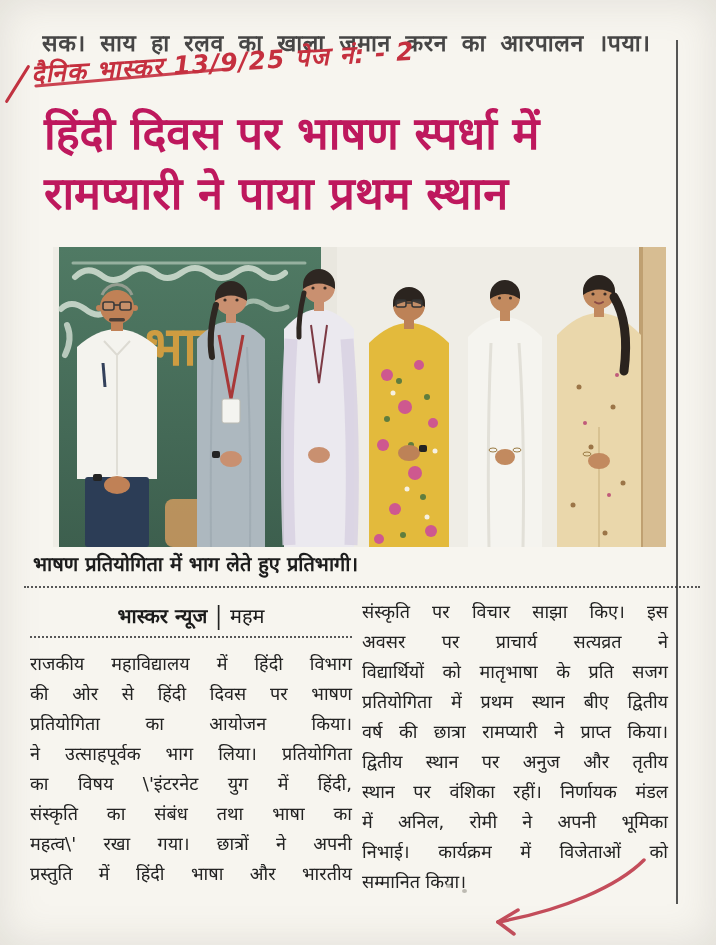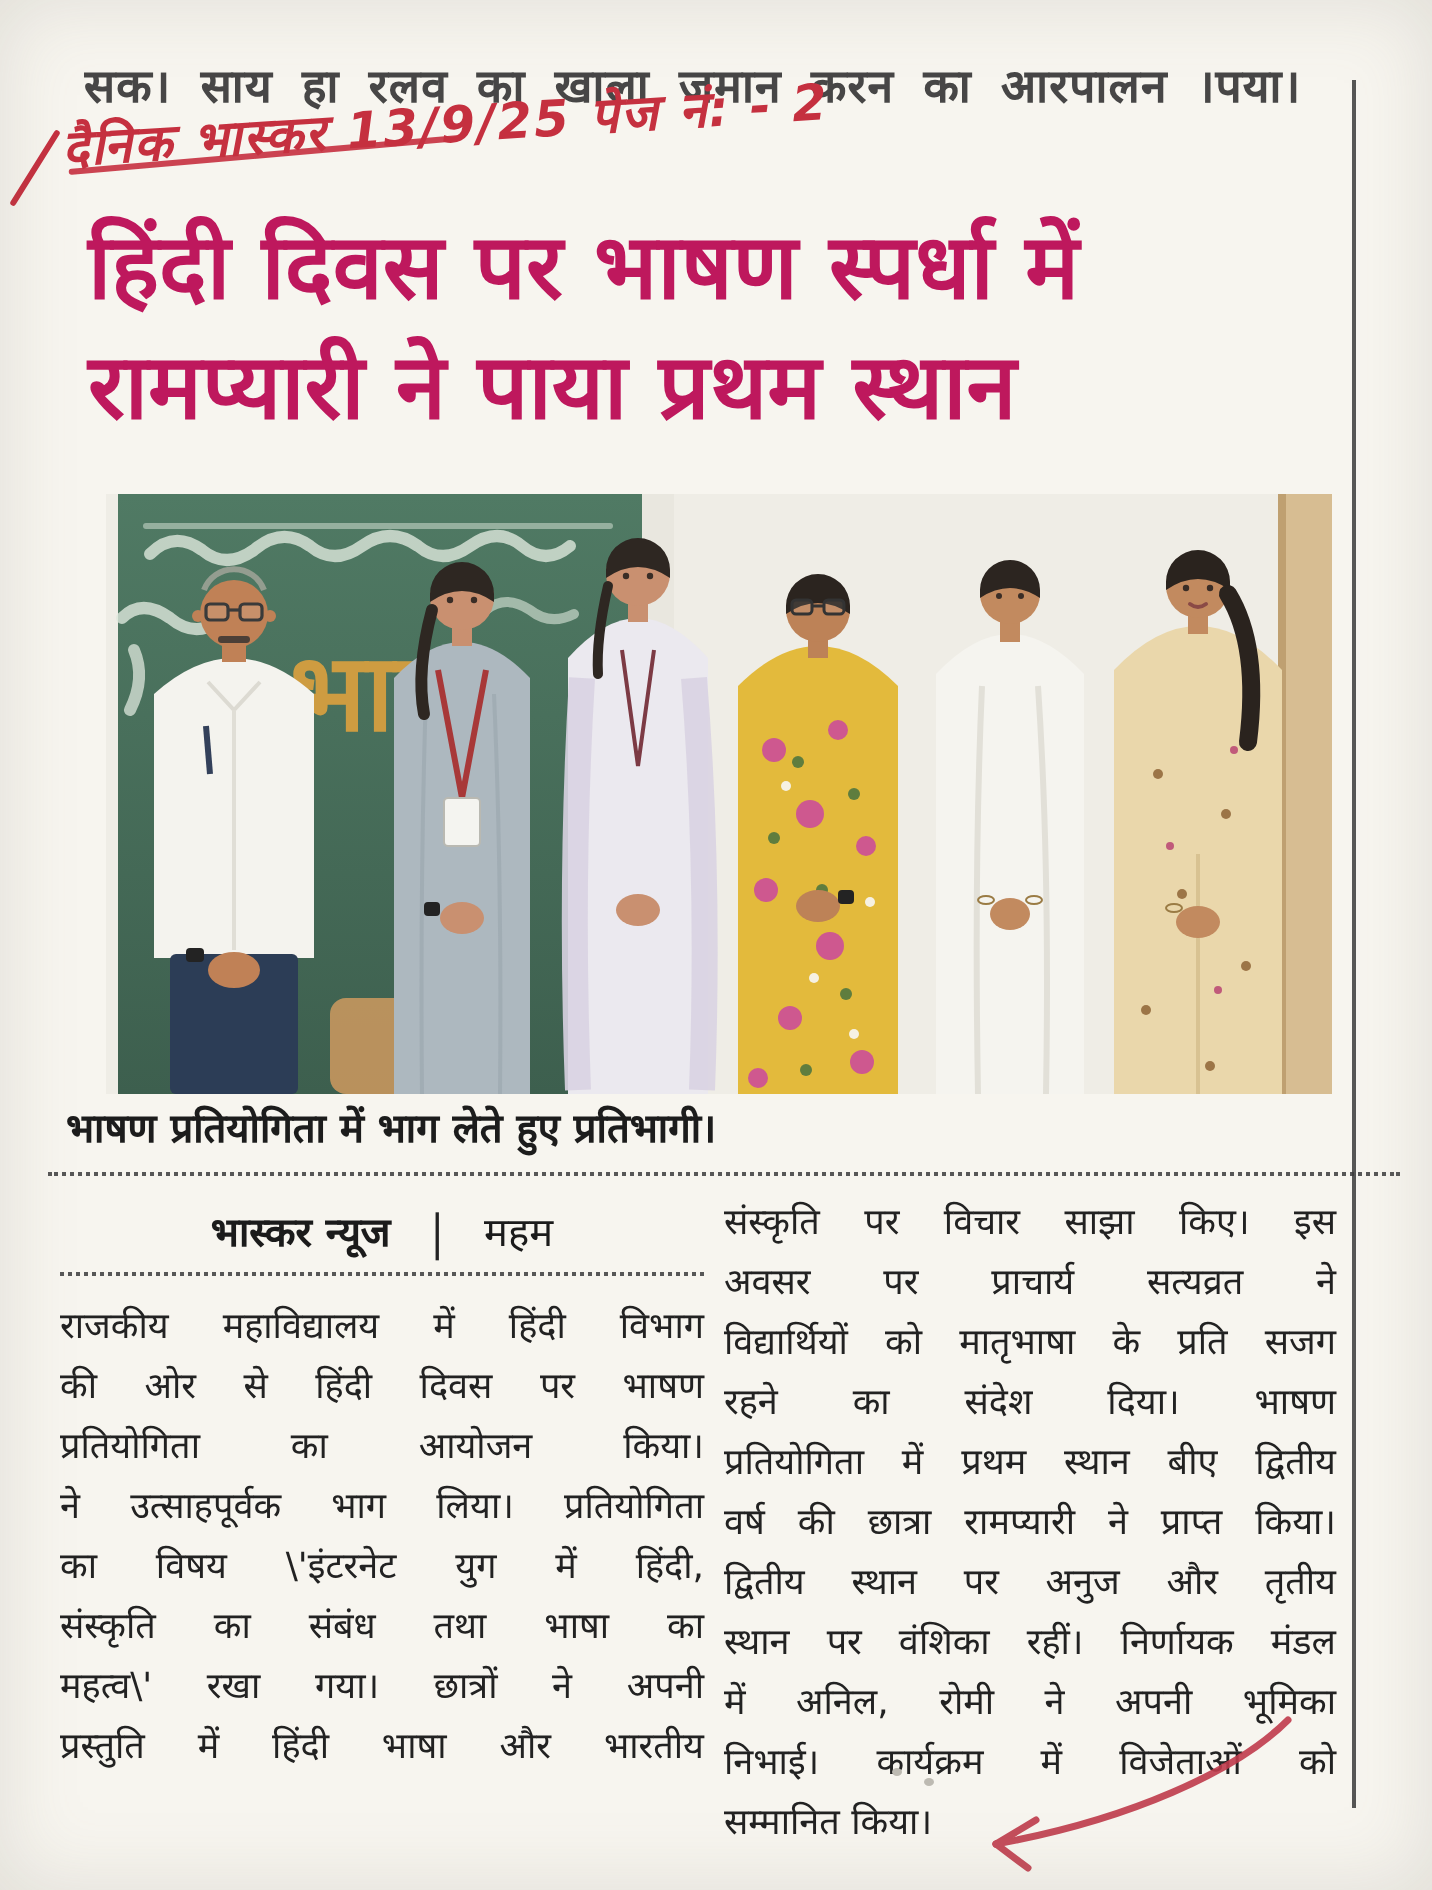--- a/index.html
+++ b/index.html
@@ -54,21 +54,21 @@
     position:absolute; left:33px; top:550px; width:640px;
     font-size:20px; font-weight:700; color:#1c1c1c;
   }
 
   .rule-dotted{ position:absolute; border-top:2px dotted #575757; }
   .rule-full{ left:24px; top:586px; width:676px; }
   .rule-byline{ left:30px; top:636px; width:322px; }
 
   .byline{
     position:absolute; left:30px; top:602px; width:322px;
-    display:flex; align-items:center; justify-content:center; gap:20px;
+    display:flex; align-items:center; justify-content:center; gap:8px;
     font-size:20px;
   }
   .byline .src{ font-weight:700; }
   .byline .sep{ font-weight:400; color:#222; transform:scaleY(1.2); }
 
   .bodycol{ position:absolute; font-size:18px; line-height:30px; font-weight:500; color:#222; }
   .col-left{ left:30px; top:649px; width:322px; }
   .col-right{ left:362px; top:597px; width:306px; }
   .line{ text-align:justify; text-align-last:justify; white-space:normal; }
   .line.last{ text-align-last:left; }
@@ -277,21 +277,20 @@
     <div class="line">का विषय \'इंटरनेट युग में हिंदी,</div>
     <div class="line">संस्कृति का संबंध तथा भाषा का</div>
     <div class="line">महत्व\' रखा गया। छात्रों ने अपनी</div>
     <div class="line">प्रस्तुति में हिंदी भाषा और भारतीय</div>
   </div>
 
   <div class="bodycol col-right">
     <div class="line">संस्कृति पर विचार साझा किए। इस</div>
     <div class="line">अवसर पर प्राचार्य सत्यव्रत ने</div>
     <div class="line">विद्यार्थियों को मातृभाषा के प्रति सजग</div>
-    <div class="line">रहने का संदेश दिया। भाषण</div>
     <div class="line">प्रतियोगिता में प्रथम स्थान बीए द्वितीय</div>
     <div class="line">वर्ष की छात्रा रामप्यारी ने प्राप्त किया।</div>
     <div class="line">द्वितीय स्थान पर अनुज और तृतीय</div>
     <div class="line">स्थान पर वंशिका रहीं। निर्णायक मंडल</div>
     <div class="line">में अनिल, रोमी ने अपनी भूमिका</div>
     <div class="line">निभाई। कार्यक्रम में विजेताओं को</div>
     <div class="line last">सम्मानित किया।</div>
   </div>
 
   <div class="vrule"></div>

